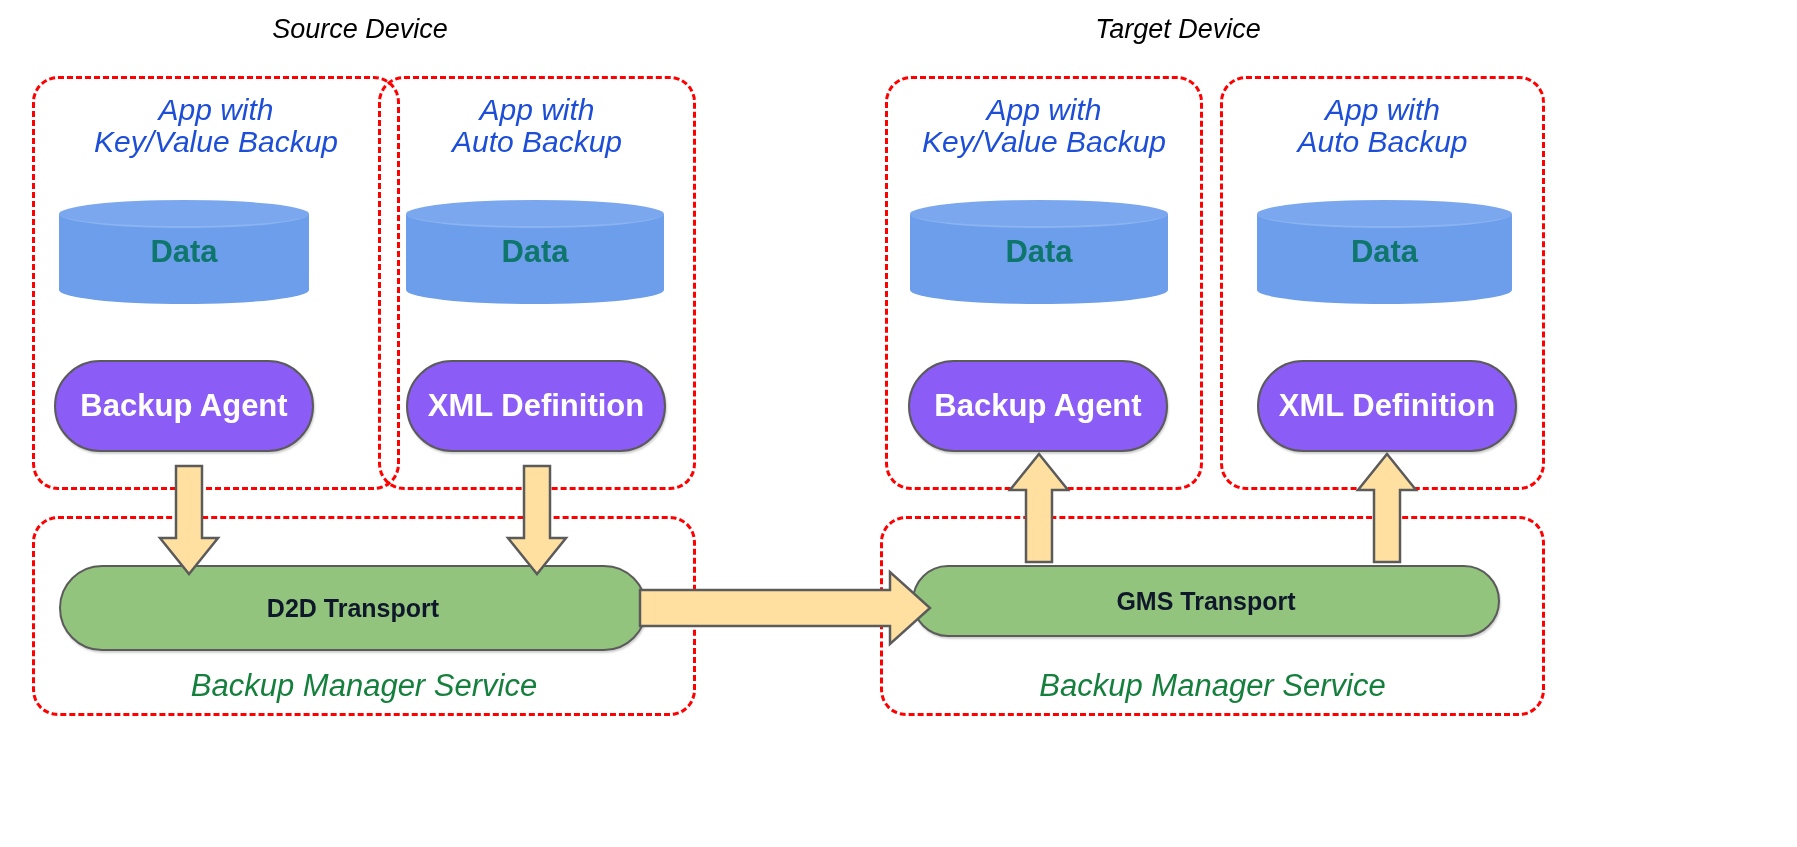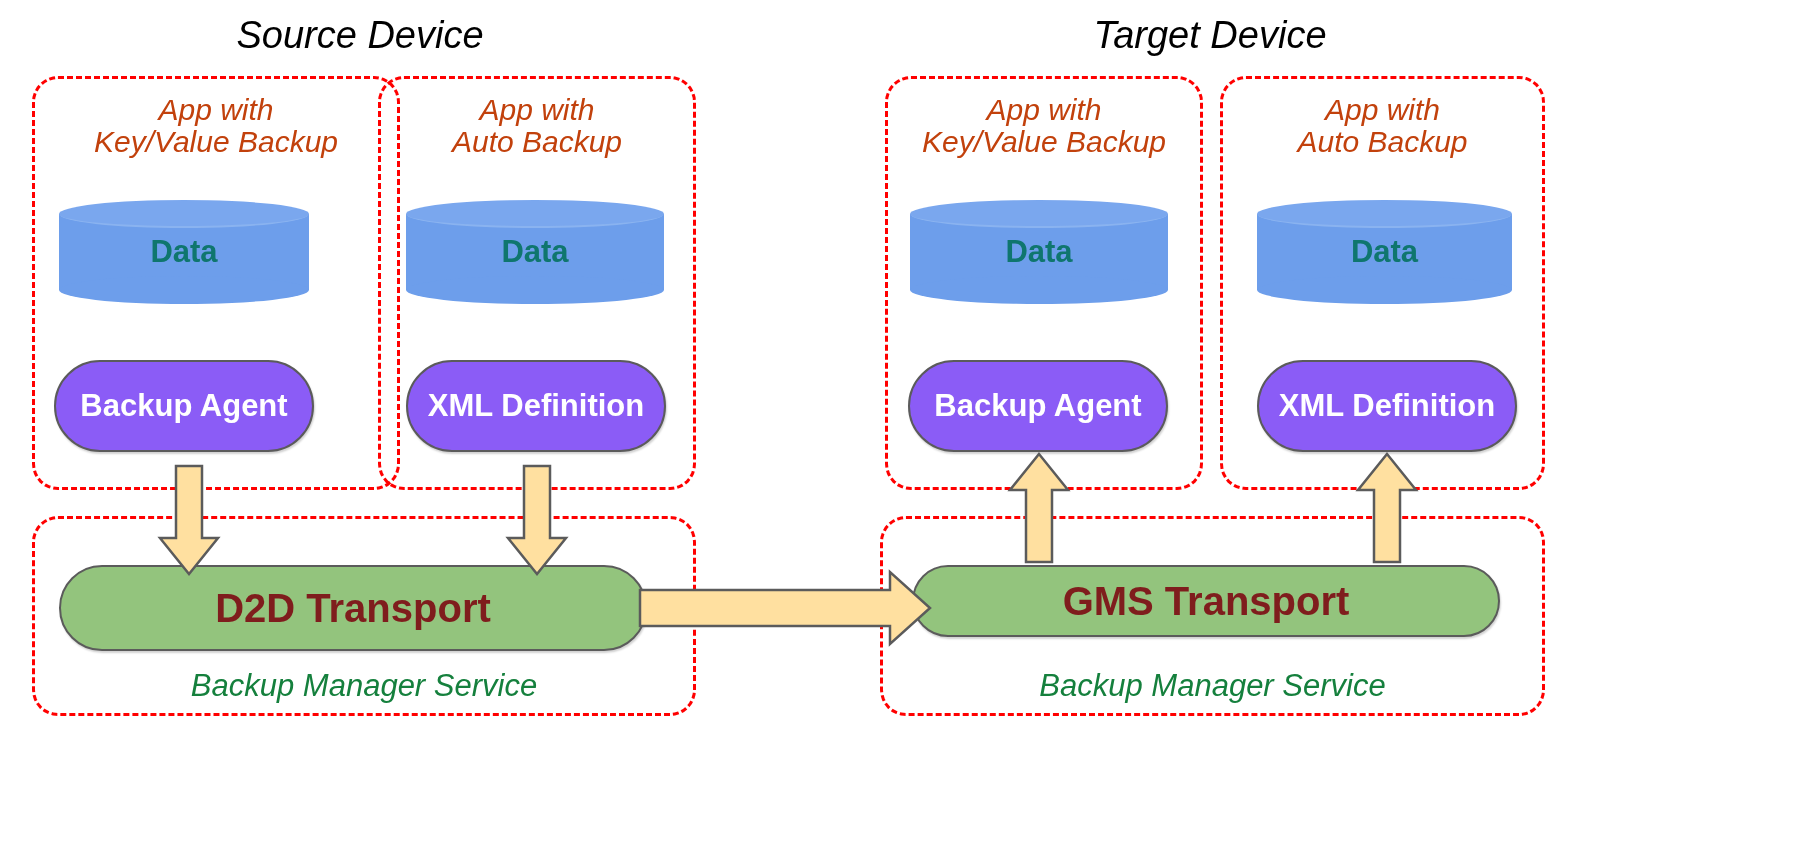--- a/index.html
+++ b/index.html
@@ -14,39 +14,39 @@
     position: relative;
     width: 1797px;
     height: 847px;
     background: #ffffff;
     overflow: hidden;
   }
   .device-title {
     position: absolute;
     font-style: italic;
     font-weight: normal;
-    font-size: 38px;
+    font-size: 27px;
     color: #000000;
     text-align: center;
     white-space: nowrap;
     line-height: 1;
   }
   .dashed-box {
     position: absolute;
     border: 3px dashed #ff0000;
     border-radius: 26px;
     box-sizing: border-box;
     background: transparent;
   }
   .app-label {
     position: absolute;
     font-style: italic;
     font-weight: normal;
     font-size: 30px;
-    color: #c2410c;
+    color: #1d4ed8;
     text-align: center;
     line-height: 1.08;
     white-space: pre-line;
   }
   .service-label {
     position: absolute;
     font-style: italic;
     font-weight: normal;
     font-size: 31px;
     color: #15803d;
@@ -118,23 +118,23 @@
     border-radius: 52px;
   }
   .transport-box {
     position: absolute;
     background: #93c47d;
     border: 2.5px solid #5b5b5b;
     box-sizing: border-box;
     display: flex;
     align-items: center;
     justify-content: center;
-    color: #7f1d1d;
+    color: #0f172a;
     font-weight: bold;
-    font-size: 40px;
+    font-size: 25px;
     border-radius: 48px;
     box-shadow: 1px 2px 2px rgba(0,0,0,0.18);
   }
   .arrow {
     position: absolute;
   }
   .arrow svg {
     display: block;
     overflow: visible;
   }
@@ -185,21 +185,21 @@
       <polygon points="16,0 42,0 42,72 58,72 29,108 0,72 16,72" fill="#ffe0a0" stroke="#5b5b5b" stroke-width="2.5" stroke-linejoin="miter"></polygon>
     </svg>
   </div>
 
   <div class="arrow z-top" style="left:508px; top:466px; width:58px; height:110px;">
     <svg width="58" height="110" viewBox="0 0 58 110">
       <polygon points="16,0 42,0 42,72 58,72 29,108 0,72 16,72" fill="#ffe0a0" stroke="#5b5b5b" stroke-width="2.5" stroke-linejoin="miter"></polygon>
     </svg>
   </div>
 
-  <div class="device-title" style="left:1010px; top:16px; width:400px;">Target Device</div>
+  <div class="device-title" style="left:978px; top:16px; width:400px;">Target Device</div>
 
   <div class="dashed-box" style="left:885px; top:76px; width:318px; height:414px;"></div>
   <div class="app-label" style="left:873px; top:94px; width:342px;">App with
 Key/Value Backup</div>
 
   <div class="cylinder" style="left:910px; top:200px; width:258px; height:104px;">
     <div class="cyl-body"></div>
     <div class="cyl-bottom"></div>
     <div class="cyl-top"></div>
     <div class="cyl-label">Data</div>

